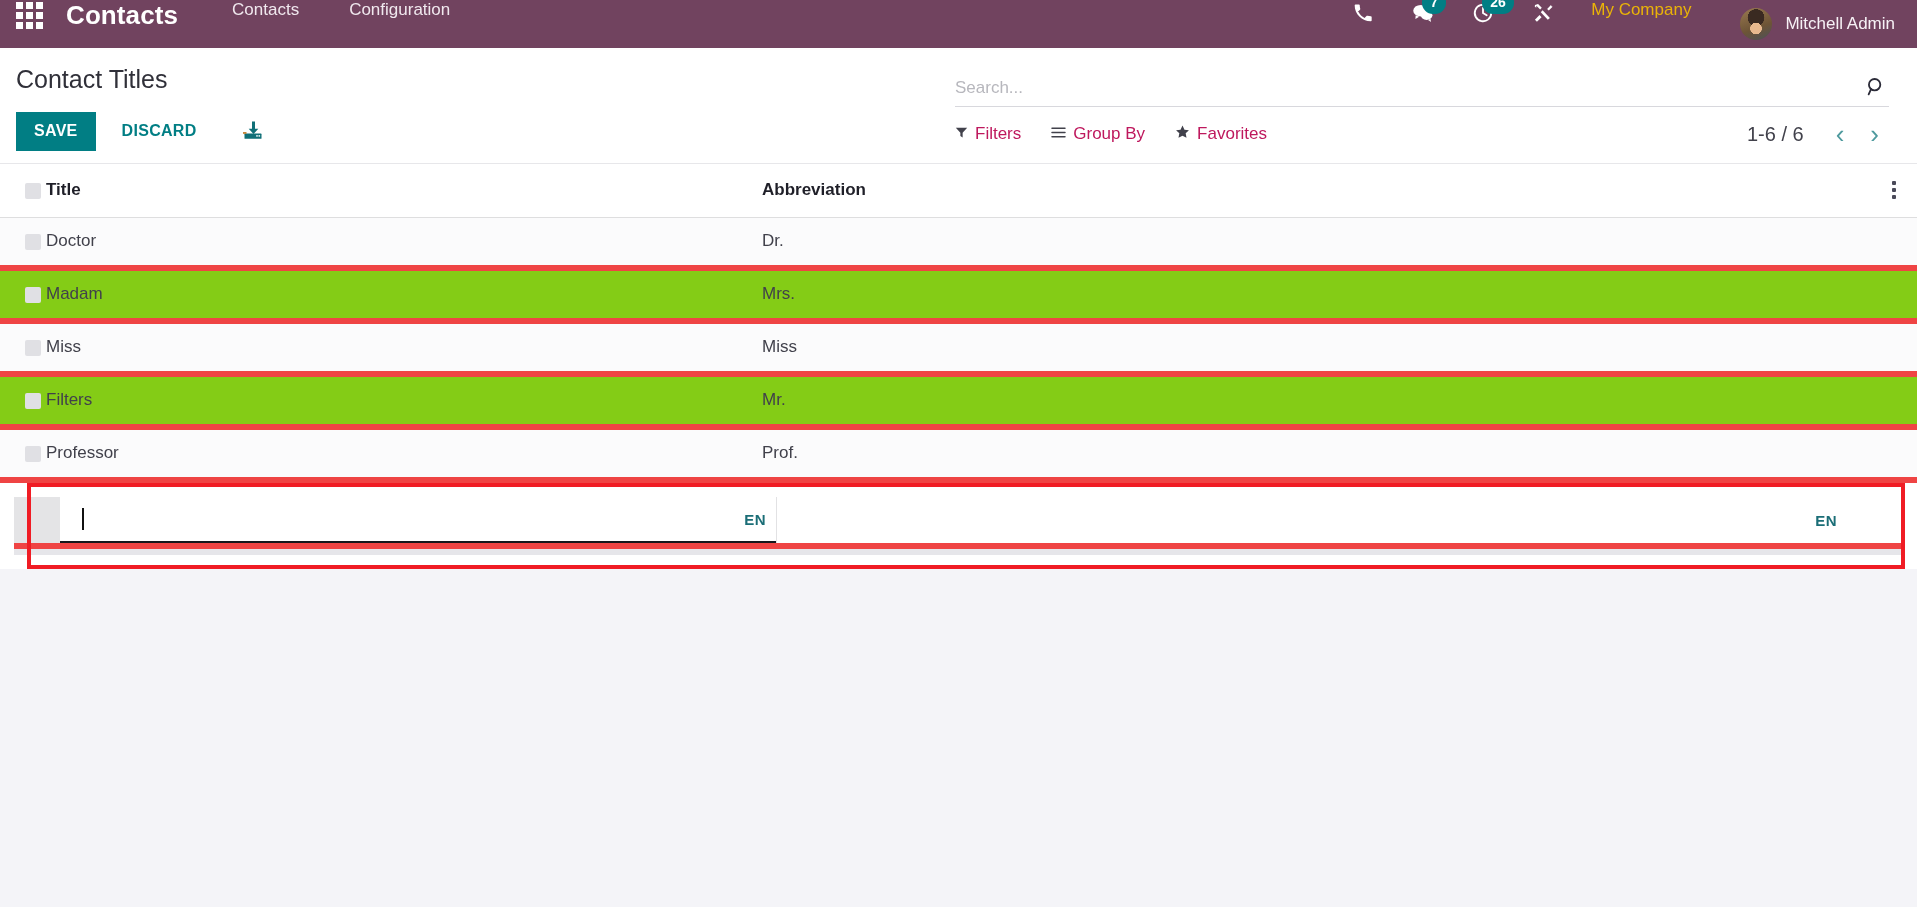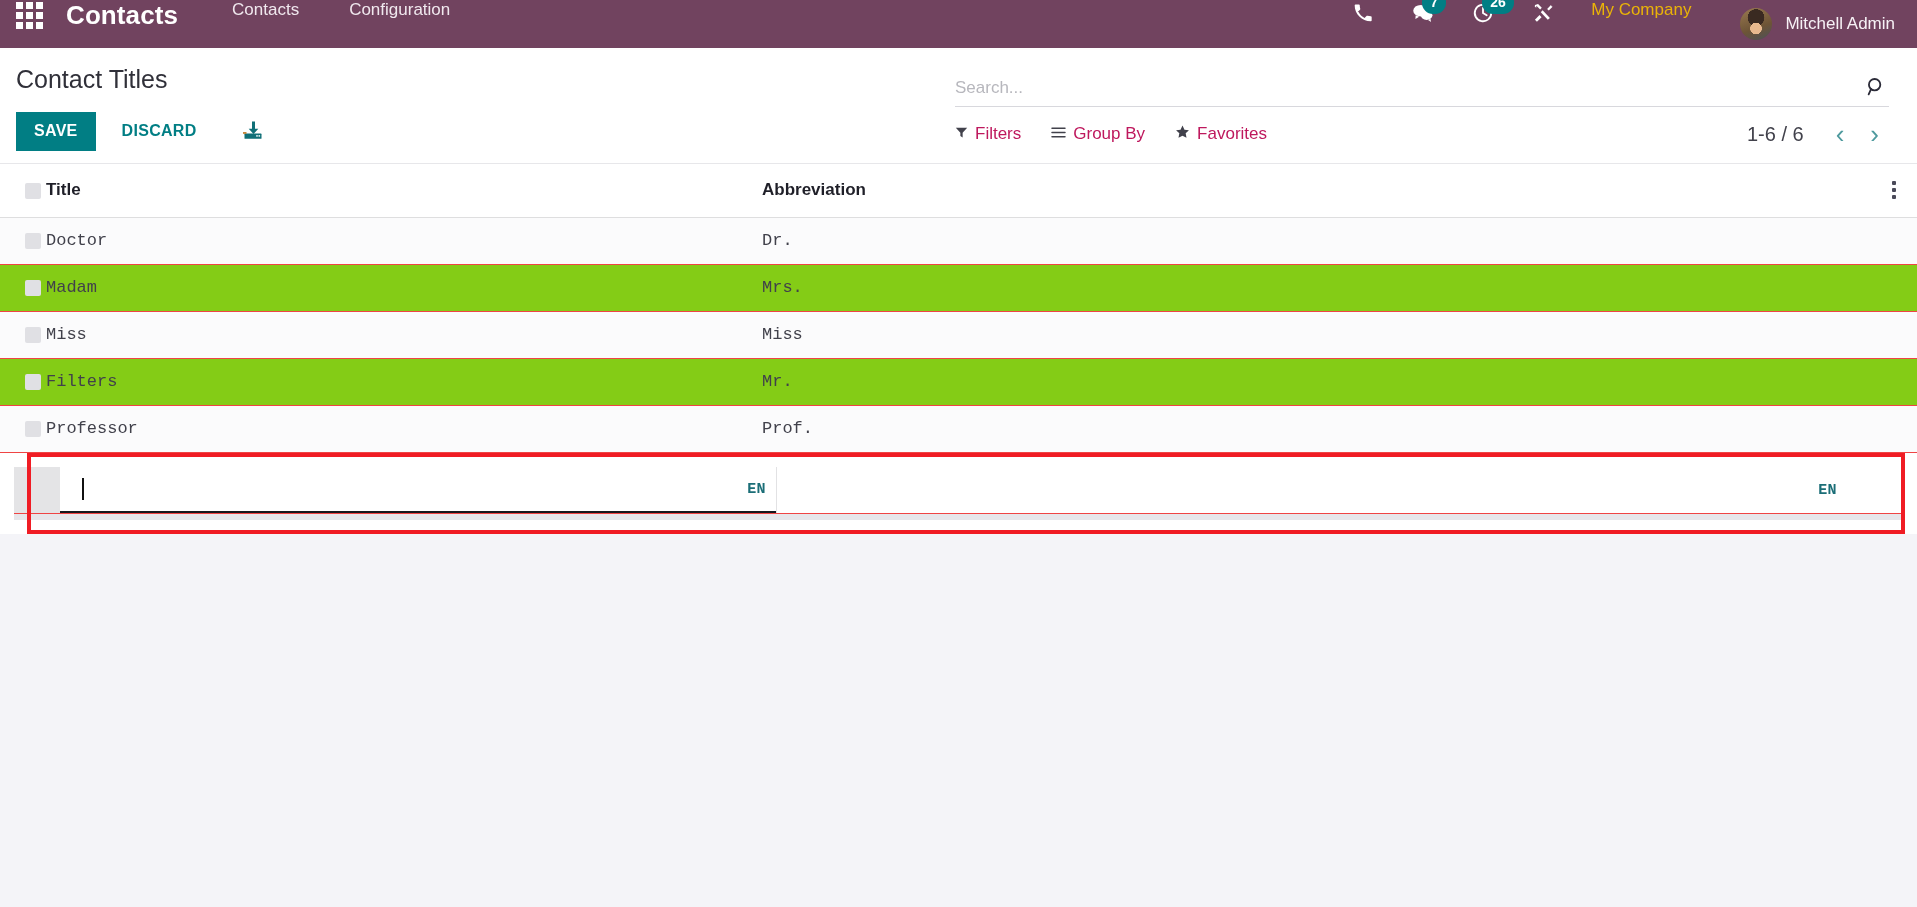--- a/index.html
+++ b/index.html
@@ -216,23 +216,22 @@
   .kebab {
     display: flex; flex-direction: column; gap: 3px; align-items: center;
     cursor: pointer;
   }
   .kebab i { width: 4px; height: 4px; background: #4a4a59; border-radius: 1px; display:block; }
 
   tbody td {
     font-size: 17px;
     color: #41414b;
     padding: 13px 0 14px 0;
-    border-bottom: 1px solid #ef4444;
+    border-bottom: 6px solid #ef4444;
     vertical-align: middle;
-    font-family: Liberation Mono, monospace;
   }
   tbody tr.odd td { background: #fbfbfc; }
   tbody tr.even td { background: #84cc16; }
 
   
   .edit-row-holder {
     position: relative;
     background: #fff;
     padding: 14px;
   }

